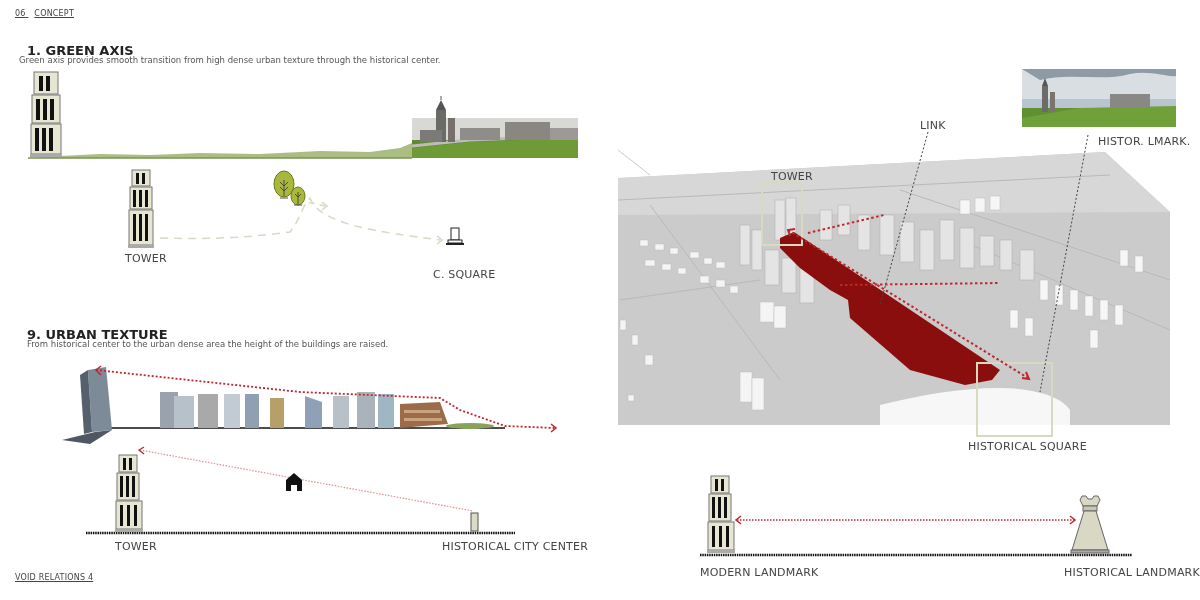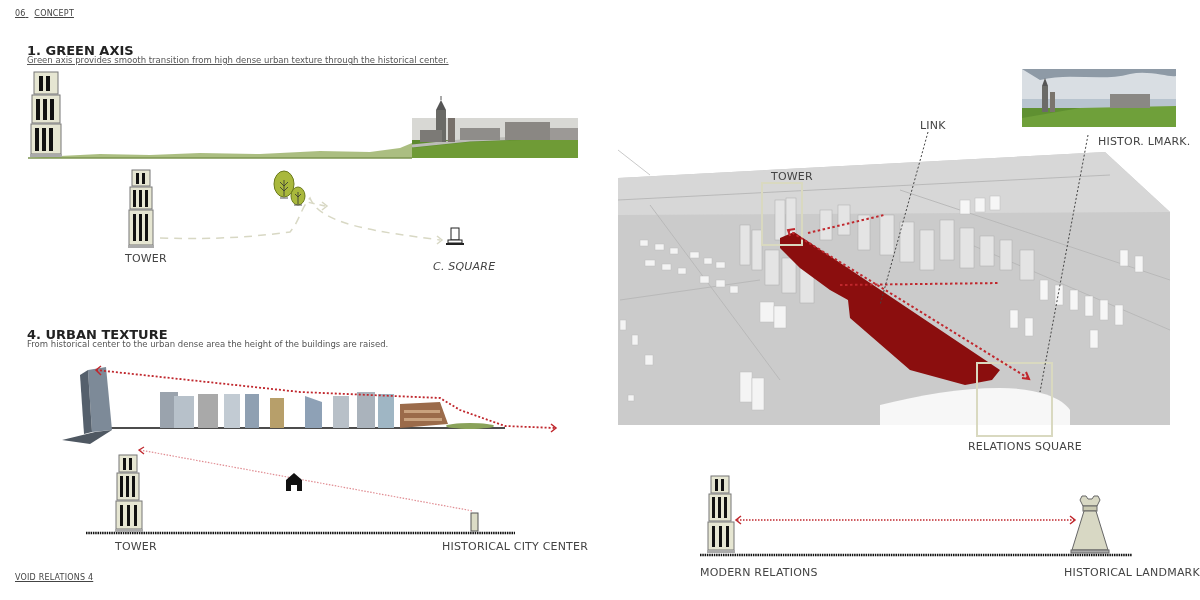--- a/index.html
+++ b/index.html
@@ -14,21 +14,21 @@
 </style>
 </head>
 <body>
 
 <div class="abs small" style="left:15px;top:9px;">
   <span>06</span>
   <span style="margin-left:6px;">CONCEPT</span>
 </div>
 
 <div class="abs h" style="left:27px;top:43px;">1. GREEN AXIS</div>
-<div class="abs desc" style="left:27px;top:55px;text-decoration:underline;">Green axis provides smooth transition from  high dense urban texture through the  historical center.</div>
+<div class="abs desc" style="left:19px;top:55px;">Green axis provides smooth transition from  high dense urban texture through the  historical center.</div>
 
 <svg style="left:0;top:0;" width="600" height="170">
 
   <path d="M28 158 L60 156 L100 154 L150 155 L200 153 L260 154 L320 151 L370 152 L400 148 L412 143 L412 158 Z" fill="#9cb36b" opacity="0.85"></path>
   <path d="M28 158 L412 158" stroke="#7d9550" stroke-width="1.5"></path>
 
   <g>
     <rect x="412" y="118" width="166" height="40" fill="#d8d8d4"></rect>
     <rect x="412" y="140" width="166" height="18" fill="#5d8a2e"></rect>
     <path d="M412 148 L470 142 L578 138 L578 158 L412 158 Z" fill="#6f9b36"></path>
@@ -93,23 +93,23 @@
     <line x1="294" y1="205" x2="302" y2="205" stroke="#555"></line>
   </g>
 
   <g>
     <rect x="451" y="228" width="8" height="12" fill="#fff" stroke="#222" stroke-width="1"></rect>
     <rect x="448" y="240" width="14" height="3" fill="#fff" stroke="#222" stroke-width="1"></rect>
     <rect x="446" y="243" width="18" height="2" fill="#222"></rect>
   </g>
 </svg>
 <div class="abs label" style="left:125px;top:252px;">TOWER</div>
-<div class="abs label" style="left:433px;top:260px;font-style:italic;">C. SQUARE</div>
-
-<div class="abs h" style="left:27px;top:327px;">4. URBAN TEXTURE</div>
+<div class="abs label" style="left:433px;top:268px;">C. SQUARE</div>
+
+<div class="abs h" style="left:27px;top:327px;">9. URBAN TEXTURE</div>
 <div class="abs desc" style="left:27px;top:339px;">From historical center to the urban dense area  the height of the buildings are raised.</div>
 
 <svg style="left:0;top:0;" width="600" height="450">
 
   <line x1="110" y1="428" x2="505" y2="428" stroke="#111" stroke-width="1.5"></line>
 
   <polygon points="88,370 106,367 112,430 92,432" fill="#7d8a98"></polygon>
   <polygon points="88,370 92,432 84,434 80,375" fill="#55606c"></polygon>
   <polygon points="62,440 95,432 112,430 90,444" fill="#4f5862"></polygon>
 
@@ -265,21 +265,21 @@
   <polyline points="1022,378 1029,379 1026,372" stroke="#c0272d" stroke-width="2" fill="none"></polyline>
 
   <g stroke="#444" stroke-width="1" stroke-dasharray="2,2" fill="none">
     <line x1="928" y1="132" x2="880" y2="305"></line>
     <line x1="1088" y1="135" x2="1040" y2="392"></line>
   </g>
 </svg>
 <div class="abs label" style="left:920px;top:119px;">LINK</div>
 <div class="abs label" style="left:771px;top:170px;">TOWER</div>
 <div class="abs label" style="left:1098px;top:135px;">HISTOR. LMARK.</div>
-<div class="abs label" style="left:968px;top:440px;">RELATIONS SQUARE</div>
+<div class="abs label" style="left:968px;top:440px;">HISTORICAL SQUARE</div>
 
 <svg style="left:0;top:0;" width="1200" height="560">
   <line x1="700" y1="555" x2="1132" y2="555" stroke="#111" stroke-width="2.5" stroke-dasharray="1.5,0.8"></line>
   <g transform="translate(708,476)">
     <rect x="3" y="0" width="18" height="17" fill="#e6e6d2" stroke="#777"></rect>
     <rect x="7" y="3" width="3" height="12" fill="#111"></rect>
       <rect x="13" y="3" width="3" height="12" fill="#111"></rect>
     <rect x="1" y="18" width="22" height="27" fill="#e6e6d2" stroke="#777"></rect>
     <rect x="4" y="21" width="3" height="21" fill="#111"></rect>
       <rect x="10" y="21" width="3" height="21" fill="#111"></rect>
@@ -293,14 +293,14 @@
   <line x1="737" y1="520" x2="1074" y2="520" stroke="#c0272d" stroke-width="1.4" stroke-dasharray="1.5,1.5"></line>
   <polyline points="741,516 736,520 741,524" stroke="#c0272d" stroke-width="1.5" fill="none"></polyline>
   <polyline points="1070,516 1075,520 1070,524" stroke="#c0272d" stroke-width="1.5" fill="none"></polyline>
   <g stroke="#666" stroke-width="1">
     <path d="M1080 500 L1082 496 L1086 496 L1088 499 L1092 499 L1094 496 L1098 496 L1100 500 L1097 506 L1083 506 Z" fill="#d8d8c4"></path>
     <rect x="1083" y="506" width="14" height="5" fill="#c8c8b0"></rect>
     <path d="M1084 511 L1096 511 L1108 550 L1072 550 Z" fill="#d8d8c4"></path>
     <rect x="1071" y="550" width="38" height="3" fill="#aaa"></rect>
   </g>
 </svg>
-<div class="abs label" style="left:700px;top:566px;">MODERN RELATIONS</div>
+<div class="abs label" style="left:700px;top:566px;">MODERN LANDMARK</div>
 <div class="abs label" style="left:1064px;top:566px;">HISTORICAL LANDMARK</div>
 
 </body></html>

